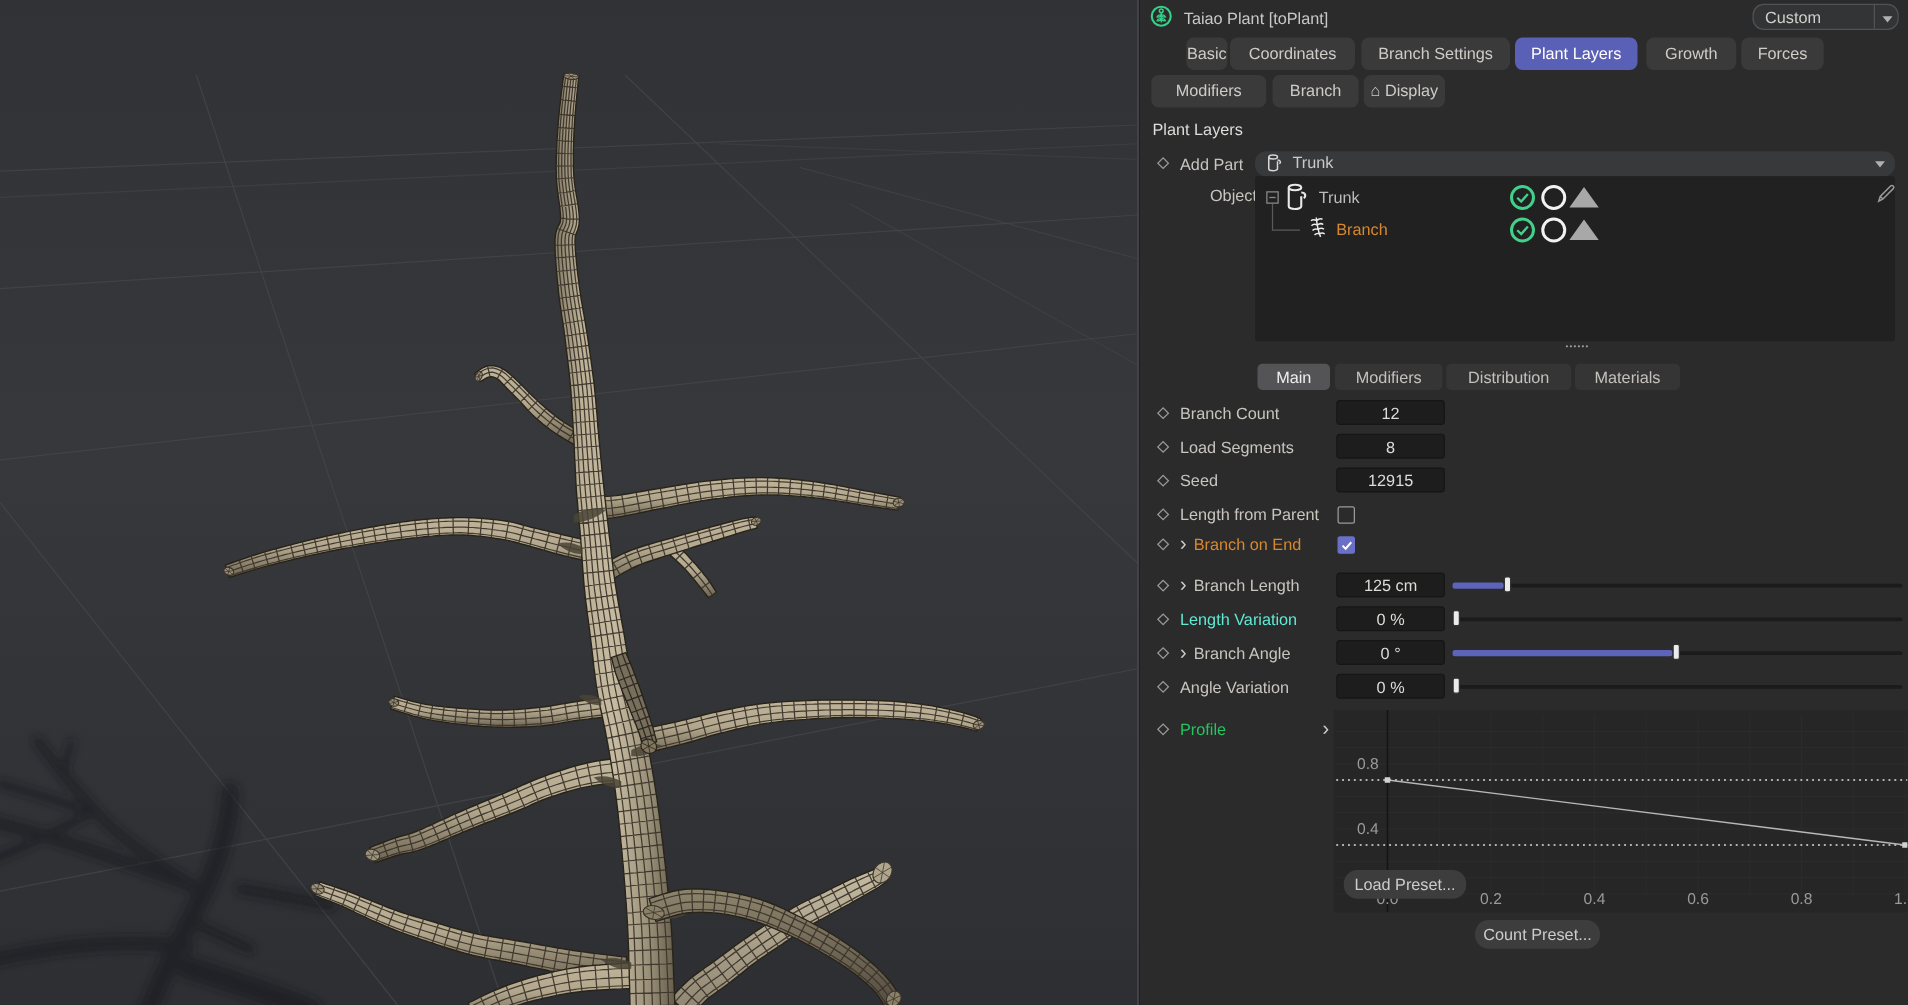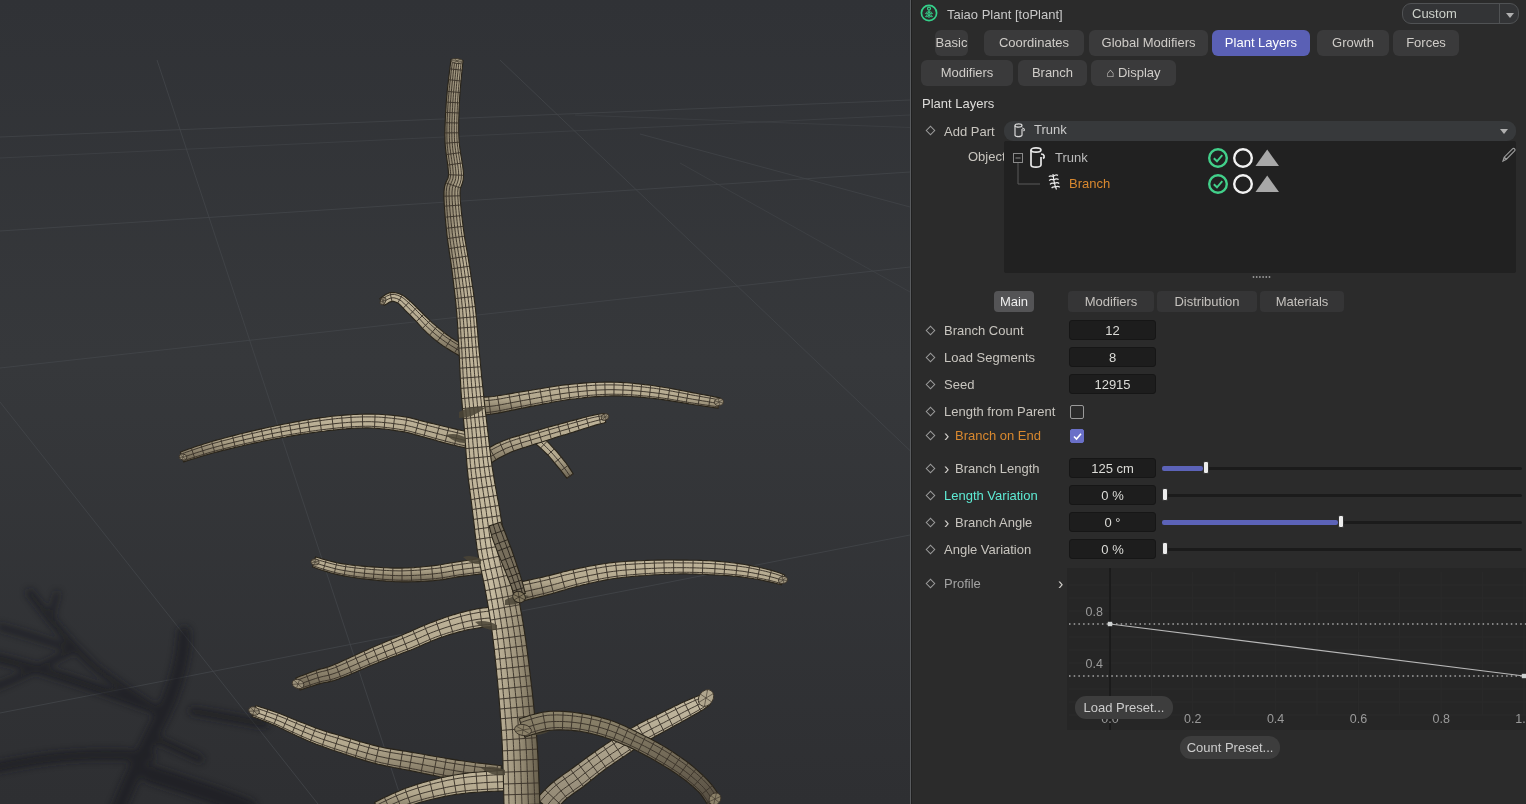--- a/index.html
+++ b/index.html
@@ -210,29 +210,29 @@
         <circle cx="9" cy="9" r="7.6" fill="none" stroke="#35d08a" stroke-width="1.7"></circle>
         <circle cx="9" cy="4.6" r="1.5" fill="none" stroke="#35d08a" stroke-width="1.2"></circle>
         <path d="M9 6.2 V14 M9 8 C7 7.6 6 8.4 5.6 9.6 C7.4 10 8.6 9.4 9 8 Z M9 8 C11 7.6 12 8.4 12.4 9.6 C10.6 10 9.4 9.4 9 8 Z M9 11 C7 10.6 6 11.4 5.6 12.6 C7.4 13 8.6 12.4 9 11 Z M9 11 C11 10.6 12 11.4 12.4 12.6 C10.6 13 9.4 12.4 9 11 Z" fill="none" stroke="#35d08a" stroke-width="1.0"></path>
       </svg></div>
     <div class="t1" style="left:35px;top:7px;color:#c9c9c9">Taiao Plant [toPlant]</div>
     <div class="combo" style="left:490px;top:3px;width:117px;height:21px">
       <span style="position:absolute;left:9px;top:2px;color:#cdd1ca">Custom</span>
       <span class="sep" style="left:96px"></span>
       <span class="dar" style="left:103px;top:9px"></span>
     </div>
-    <div class="tab" style="left:23px;top:30px;width:33px">Basic</div>
+    <div class="tab" style="left:37px;top:30px;width:33px">Basic</div>
     <div class="tab" style="left:72px;top:30px;width:100px">Coordinates</div>
-    <div class="tab" style="left:177px;top:30px;width:119px">Global Modifiers</div>
+    <div class="tab" style="left:177px;top:30px;width:119px">Branch Settings</div>
     <div class="tab sel" style="left:300px;top:30px;width:98px">Plant Layers</div>
     <div class="tab" style="left:405px;top:30px;width:72px">Growth</div>
     <div class="tab" style="left:481px;top:30px;width:66px">Forces</div>
     <div class="tab" style="left:9px;top:60px;width:92px">Modifiers</div>
     <div class="tab" style="left:106px;top:60px;width:69px">Branch</div>
-    <div class="tab" style="left:179px;top:60px;width:85px">⌂ Display</div>
+    <div class="tab" style="left:179px;top:60px;width:65px">⌂ Display</div>
     <div class="t1" style="left:10px;top:96px;color:#dedddb">Plant Layers</div>
     <div class="dia" style="left:15px;top:127px"></div>
     <div class="lbl" style="left:32px;top:124px">Add Part</div>
     <div class="combo2" style="left:92px;top:121px;width:512px;height:20px">
       <svg width="13" height="15" viewBox="0 0 13 15" style="position:absolute;left:9px;top:2px">
         <path d="M2 2.5 V12 A3.5 1.6 0 0 0 9 12 V6" fill="none" stroke="#d8d8d8" stroke-width="1.2"></path>
         <ellipse cx="5.5" cy="2.5" rx="3.5" ry="1.6" fill="none" stroke="#d8d8d8" stroke-width="1.2"></ellipse>
         <path d="M9 5 C11.5 5 12 7 10.5 8" fill="none" stroke="#d8d8d8" stroke-width="1.2"></path>
       </svg>
       <span style="position:absolute;left:30px;top:1px;color:#c9c9c9">Trunk</span>
@@ -271,21 +271,21 @@
       <path d="M3 15 L4.2 11.2 L12.5 2.8 A1.4 1.4 0 0 1 14.6 4.9 L6.4 13.2 Z M4.2 11.2 L6.4 13.2" fill="none" stroke="#9a9a9a" stroke-width="1.2"></path>
     </svg>
     <svg width="20" height="4" viewBox="0 0 20 4" style="position:absolute;left:340px;top:275px">
       <circle cx="1.5" cy="2" r="0.9" fill="#9a9a9a"></circle>
       <circle cx="4.7" cy="2" r="0.9" fill="#9a9a9a"></circle>
       <circle cx="7.9" cy="2" r="0.9" fill="#9a9a9a"></circle>
       <circle cx="11.100000000000001" cy="2" r="0.9" fill="#9a9a9a"></circle>
       <circle cx="14.3" cy="2" r="0.9" fill="#9a9a9a"></circle>
       <circle cx="17.5" cy="2" r="0.9" fill="#9a9a9a"></circle>
     </svg>
-    <div class="stab sel" style="left:82px;top:291px;width:40px">Main</div>
+    <div class="stab sel" style="left:94px;top:291px;width:58px">Main</div>
     <div class="stab" style="left:156px;top:291px;width:86px">Modifiers</div>
     <div class="stab" style="left:245px;top:291px;width:100px">Distribution</div>
     <div class="stab" style="left:348px;top:291px;width:84px">Materials</div>
     <div class="dia" style="left:15px;top:327px"></div>
     <div class="lbl" style="left:32px;top:323px;color:#c8c5bf">Branch Count</div>
     <div class="vbox" style="left:157px;top:320px">12</div>
     <div class="dia" style="left:15px;top:354px"></div>
     <div class="lbl" style="left:32px;top:350px;color:#c8c5bf">Load Segments</div>
     <div class="vbox" style="left:157px;top:347px">8</div>
     <div class="dia" style="left:15px;top:381px"></div>
@@ -318,21 +318,21 @@
     <div class="vbox" style="left:157px;top:512px">0 °</div>
     <div class="track" style="left:250px;top:521px;width:360px"></div>
     <div class="tfill" style="left:250px;top:520px;width:176px"></div>
     <div class="thumb" style="left:426px;top:515px"></div>
     <div class="dia" style="left:15px;top:546px"></div>
     <div class="lbl" style="left:32px;top:542px;color:#c8c5bf">Angle Variation</div>
     <div class="vbox" style="left:157px;top:539px">0 %</div>
     <div class="track" style="left:250px;top:548px;width:360px"></div>
     <div class="thumb" style="left:250px;top:542px"></div>
     <div class="dia" style="left:15px;top:580px"></div>
-    <div class="lbl" style="left:32px;top:576px;color:#a3a3a3">Profile</div>
+    <div class="lbl" style="left:32px;top:576px;color:#22c55e">Profile</div>
     <div class="chev" style="left:146px;top:577px">›</div>
     <div class="graph" style="left:155px;top:568px;width:459px;height:162px"></div>
     <svg width="459" height="162" viewBox="0 0 459 162" style="position:absolute;left:155px;top:568px">
       <path d="M43.0,4 V147 M84.4,4 V147 M125.8,4 V147 M167.2,4 V147 M208.6,4 V147 M250.0,4 V147 M291.4,4 V147 M332.8,4 V147 M374.2,4 V147 M415.6,4 V147 M457.0,4 V147 M2,147.0 H459 M2,134.0 H459 M2,121.0 H459 M2,108.0 H459 M2,95.0 H459 M2,82.0 H459 M2,69.0 H459 M2,56.0 H459 M2,43.0 H459 M2,30.0 H459 M2,17.0 H459" stroke="#2b2b2b" stroke-width="1" fill="none"></path>
       <line x1="43.0" y1="0" x2="43.0" y2="162" stroke="#141414" stroke-width="1.2"></line>
       <line x1="2" y1="56.0" x2="459" y2="56.0" stroke="#e0e0e0" stroke-width="1.2" stroke-dasharray="1.5,3.2"></line>
       <line x1="2" y1="108.0" x2="459" y2="108.0" stroke="#e0e0e0" stroke-width="1.2" stroke-dasharray="1.5,3.2"></line>
       <line x1="43.0" y1="56.0" x2="457.0" y2="108.0" stroke="#b8b8b8" stroke-width="1.1"></line>
       <rect x="40.8" y="53.8" width="4.4" height="4.4" fill="#cfd3d3"></rect>
       <rect x="454.8" y="105.8" width="4.4" height="4.4" fill="#cfd3d3"></rect>

